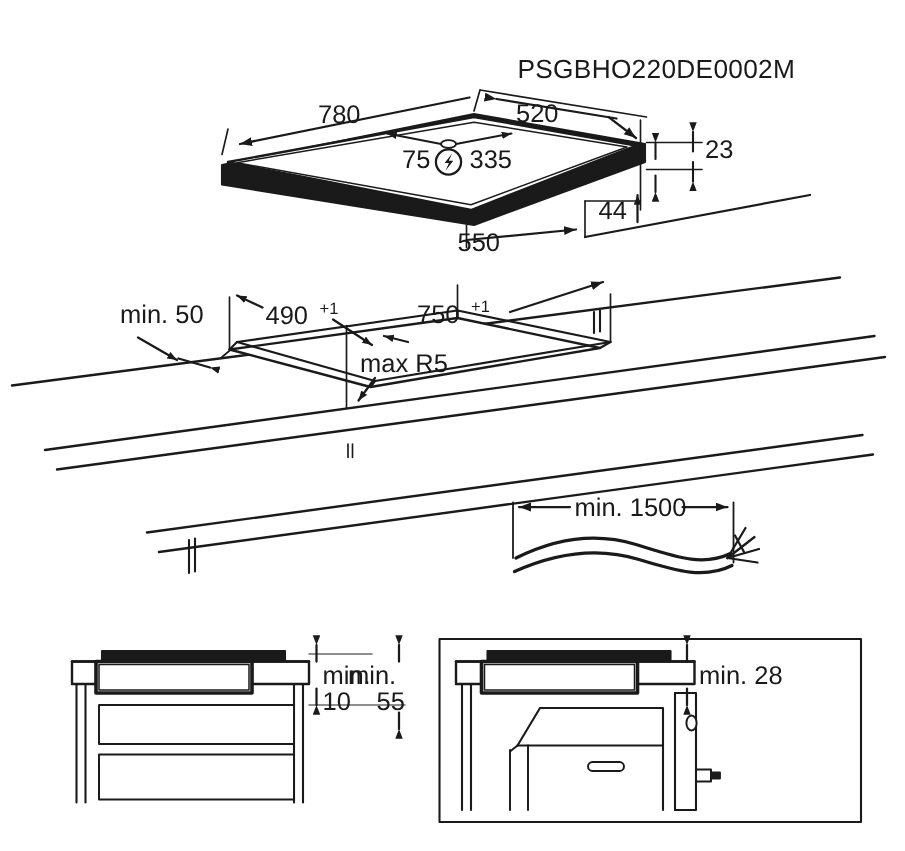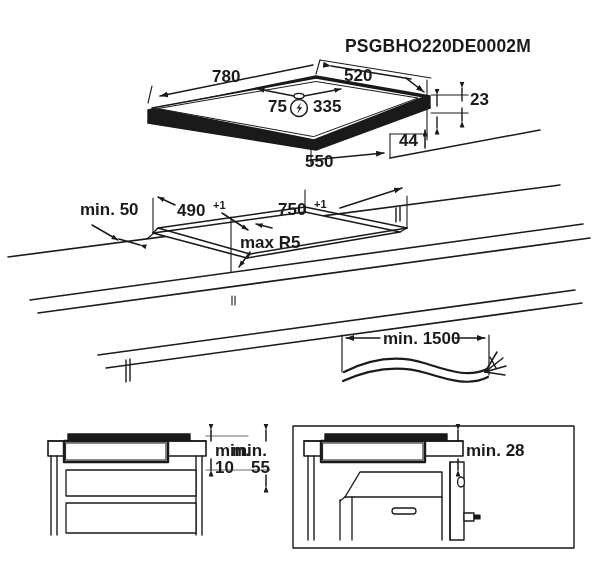--- a/index.html
+++ b/index.html
@@ -1,18 +1,18 @@
 <!DOCTYPE html>
 <html><head>
 <meta charset="utf-8">
 <style>
   html,body{margin:0;padding:0;background:#ffffff;}
   body{width:603px;height:567px;overflow:hidden;
        font-family:"Liberation Sans","DejaVu Sans",sans-serif;color:#1a1a1a;}
-  #stage{position:relative;width:603px;height:424px;font-weight:bold;}
+  #stage{position:relative;width:603px;height:424px;}
   svg{display:block;}
   .lbl{font-family:"Liberation Sans","DejaVu Sans",sans-serif;
        fill:#1a1a1a;font-size:17px;}
   .lbl-sm{font-size:11px;}
   .modelno{font-size:17.5px;letter-spacing:.2px;}
 </style>
 </head>
 <body>
 
 <div id="stage">

